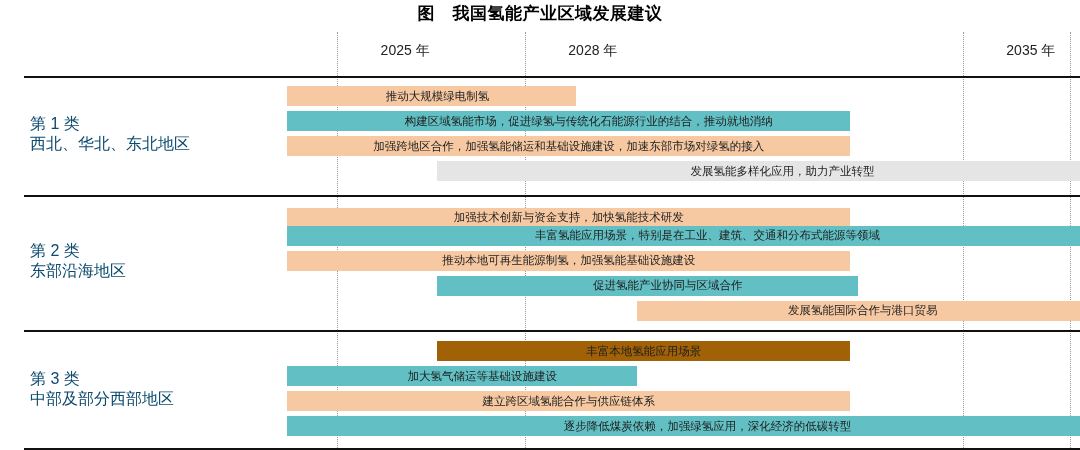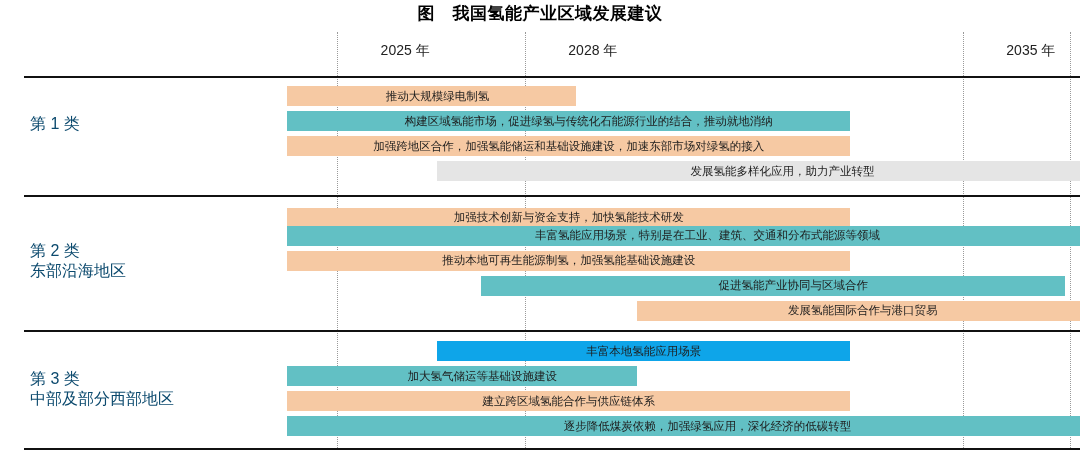--- a/index.html
+++ b/index.html
@@ -65,38 +65,39 @@
     <div class="vline" style="left: 321.143px;"></div>
     <div class="yearlabel" style="left: 389.143px;">2025 年</div>
     <div class="vline" style="left: 508.857px;"></div>
     <div class="yearlabel" style="left: 576.857px;">2028 年</div>
     <div class="vline" style="left: 946.857px;"></div>
     <div class="yearlabel" style="left: 1014.86px;">2035 年</div>
     <div class="vline" style="left: 1054px;"></div>
     <div class="hline" style="top: 44px;"></div>
     <div class="grouplabel" style="top: 82px;">
       <span class="l1">第 1 类</span>
+      <span class="l2">西北、华北、东北地区</span>
     </div>
     <div class="bar orange" title="推动大规模绿电制氢" style="left: 271.086px; width: 289px; top: 54px; background: rgb(246, 201, 163); padding-left: 12px;">推动大规模绿电制氢</div>
     <div class="bar teal" title="构建区域氢能市场，促进绿氢与传统化石能源行业的结合，推动就地消纳" style="left: 271.086px; width: 563.143px; top: 79px; background: rgb(98, 192, 196);">构建区域氢能市场，促进绿氢与传统化石能源行业的结合，推动就地消纳</div>
     <div class="bar orange" title="加强跨地区合作，加强氢能储运和基础设施建设，加速东部市场对绿氢的接入" style="left: 271.086px; width: 563.143px; top: 104px; background: rgb(246, 201, 163);">加强跨地区合作，加强氢能储运和基础设施建设，加速东部市场对绿氢的接入</div>
     <div class="bar teal" title="发展氢能多样化应用，助力产业转型" style="left: 421.257px; width: 650.743px; top: 129px; background: #e5e5e5;">发展氢能多样化应用，助力产业转型</div>
     <div class="hline" style="top: 163px;"></div>
     <div class="grouplabel" style="top: 209px;">
       <span class="l1">第 2 类</span>
       <span class="l2">东部沿海地区</span>
     </div>
     <div class="bar orange" title="加强技术创新与资金支持，加快氢能技术研发" style="left: 271.086px; width: 563.143px; top: 168.5px; background: rgb(246, 201, 163); margin-top: 7px;">加强技术创新与资金支持，加快氢能技术研发</div>
     <div class="bar teal" title="丰富氢能应用场景，特别是在工业、建筑、交通和分布式能源等领域" style="left: 271.086px; width: 800.914px; top: 193.5px; background: rgb(98, 192, 196);">丰富氢能应用场景，特别是在工业、建筑、交通和分布式能源等领域</div>
     <div class="bar orange" title="推动本地可再生能源制氢，加强氢能基础设施建设" style="left: 271.086px; width: 563.143px; top: 218.5px; background: rgb(246, 201, 163);">推动本地可再生能源制氢，加强氢能基础设施建设</div>
-    <div class="bar teal" title="促进氢能产业协同与区域合作" style="left: 421.257px; width: 584px; top: 243.5px; background: rgb(98, 192, 196); margin-left: 44px;">促进氢能产业协同与区域合作</div>
+    <div class="bar teal" title="促进氢能产业协同与区域合作" style="left: 421.257px; width: 421px; top: 243.5px; background: rgb(98, 192, 196);">促进氢能产业协同与区域合作</div>
     <div class="bar orange" title="发展氢能国际合作与港口贸易" style="left: 621.486px; width: 450.514px; top: 268.5px; background: rgb(246, 201, 163);">发展氢能国际合作与港口贸易</div>
     <div class="hline" style="top: 298px;"></div>
     <div class="hline" style="top: 416px;"></div>
     <div class="grouplabel" style="top: 337px;">
       <span class="l1">第 3 类</span>
       <span class="l2">中部及部分西部地区</span>
     </div>
-    <div class="bar orange" title="丰富本地氢能应用场景" style="left: 421.257px; width: 412.971px; top: 309px; background: #0ea5e9;">丰富本地氢能应用场景</div>
+    <div class="bar orange" title="丰富本地氢能应用场景" style="left: 421.257px; width: 412.971px; top: 309px; background: #a16207;">丰富本地氢能应用场景</div>
     <div class="bar teal" title="加大氢气储运等基础设施建设" style="left: 271.086px; width: 350.4px; top: 334px; background: rgb(98, 192, 196);">加大氢气储运等基础设施建设</div>
     <div class="bar orange" title="建立跨区域氢能合作与供应链体系" style="left: 271.086px; width: 563.143px; top: 359px; background: rgb(246, 201, 163);">建立跨区域氢能合作与供应链体系</div>
     <div class="bar teal" title="逐步降低煤炭依赖，加强绿氢应用，深化经济的低碳转型" style="left: 271.086px; width: 800.914px; top: 384px; background: rgb(98, 192, 196);">逐步降低煤炭依赖，加强绿氢应用，深化经济的低碳转型</div>
   </div>
 
 </body></html>

